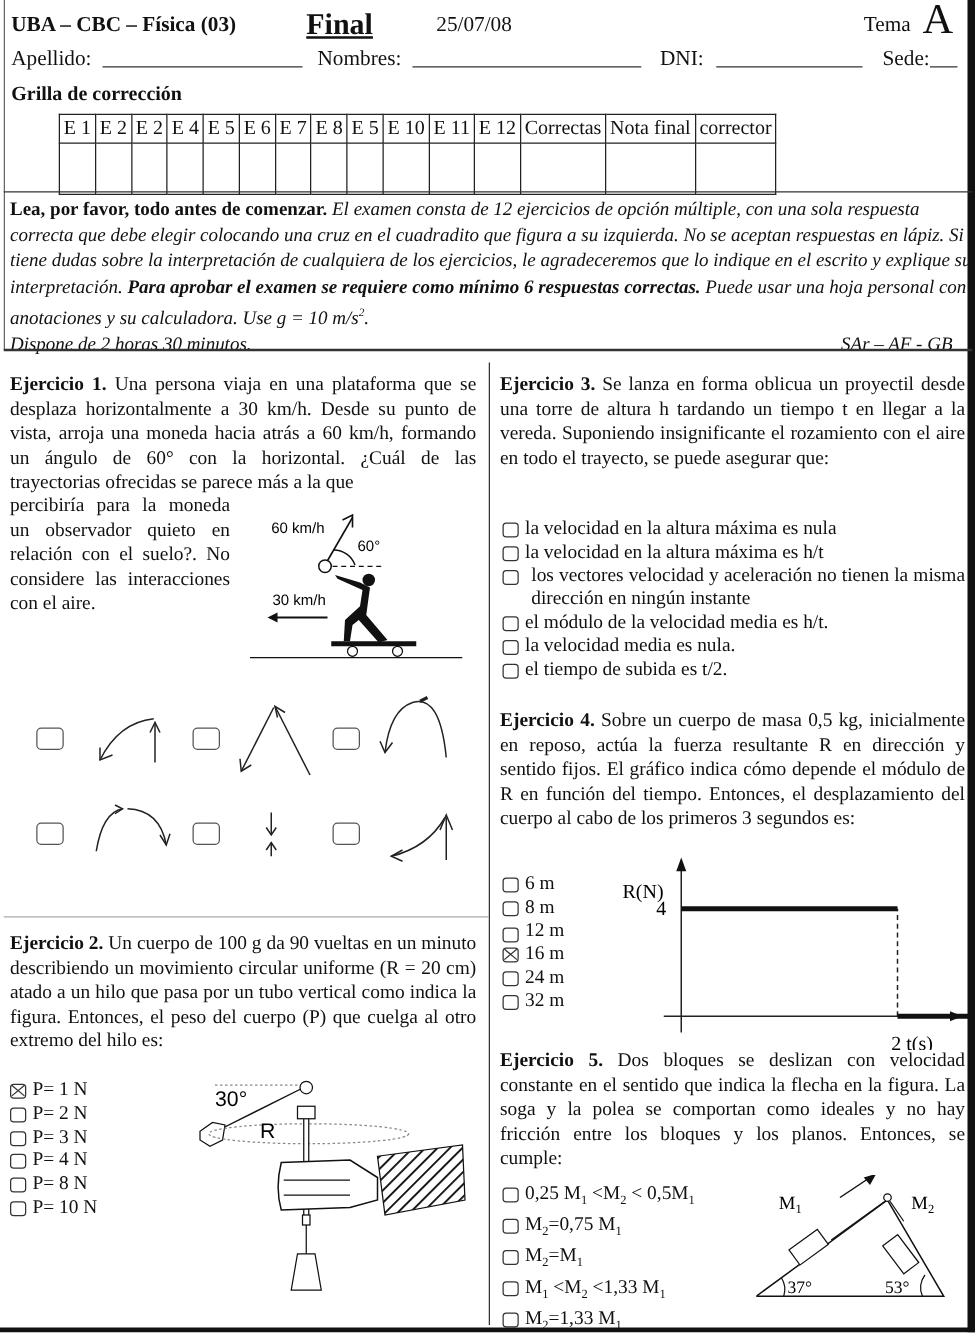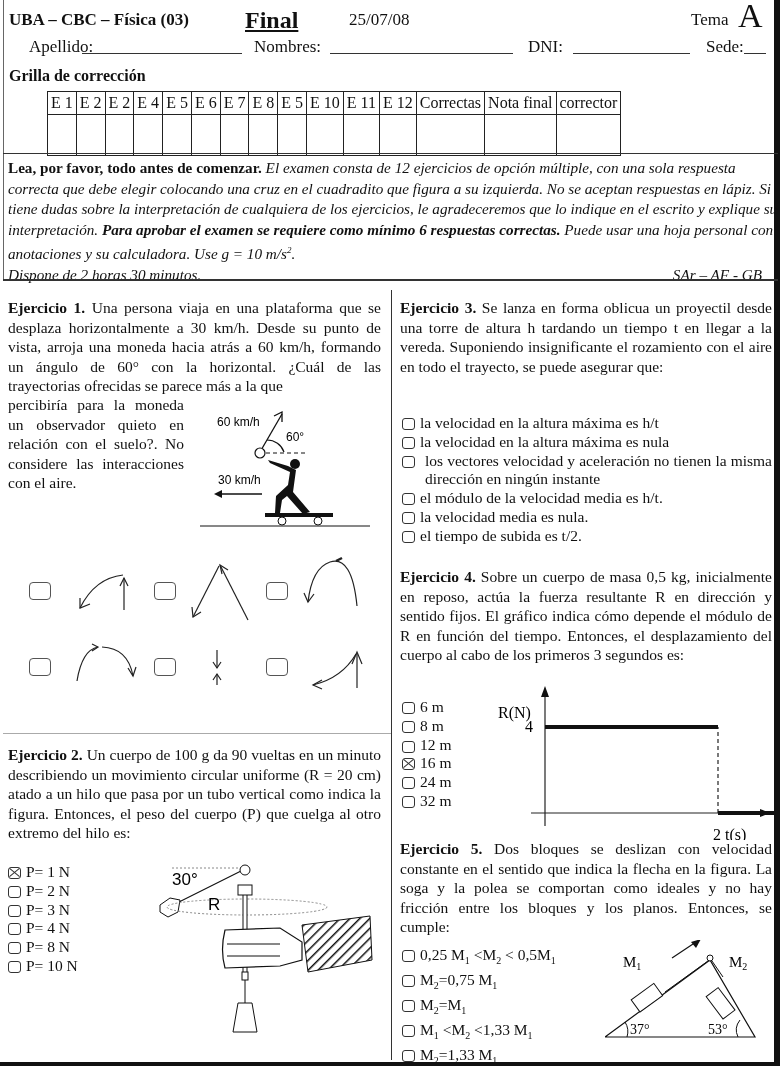--- a/index.html
+++ b/index.html
@@ -35,21 +35,21 @@
 
 <div class="frame-left"></div>
 <div class="frame-right"></div>
 
 <div class="abs hdr b" style="left:9px;top:10px;">UBA – CBC – Física (03)</div>
 <div class="abs b u" style="left:245px;top:7px;font-size:24px;">Final</div>
 <div class="abs hdr" style="left:349px;top:10px;">25/07/08</div>
 <div class="abs hdr" style="left:691px;top:10px;">Tema</div>
 <div class="abs" style="left:738px;top:-3px;font-size:34px;">A</div>
 
-<div class="abs hdr" style="left:9px;top:37px;margin-left:20px;">Apellido:</div>
+<div class="abs hdr" style="left:9px;top:37px;">Apellido:</div>
 <span class="abs line" style="left:82px;top:39px;width:160px;"></span>
 <div class="abs hdr" style="left:254px;top:37px;">Nombres:</div>
 <span class="abs line" style="left:330px;top:39px;width:183px;"></span>
 <div class="abs hdr" style="left:528px;top:37px;">DNI:</div>
 <span class="abs line" style="left:573px;top:39px;width:117px;"></span>
 <div class="abs hdr" style="left:706px;top:37px;">Sede:</div>
 <span class="abs line" style="left:744px;top:39px;width:22px;"></span>
 
 <div class="abs b" style="left:9px;top:67px;font-size:16px;">Grilla de corrección</div>
 
@@ -230,25 +230,25 @@
   <line x1="95" y1="120" x2="95" y2="143" stroke="#111"></line>
   <polygon points="88,143 102,143 107,172 83,172" fill="#fff" stroke="#111"></polygon>
 </svg>
 
 <div class="para" style="left:400px;top:298px;width:372px;">
   <b>Ejercicio 3.</b><span> Se lanza en forma oblicua un proyectil desde una torre de altura h tardando un tiempo t en llegar a la vereda. Suponiendo insignificante el rozamiento con el aire en todo el trayecto, se puede asegurar que:</span>
 </div>
 <div class="abs" id="ej3-opts" style="left:402px;top:414px;width:372px;">
     <div class="opt" style="align-items: flex-start;">
       <span class="box" style="margin-top: 4px;"></span>
+      <span style="text-align: justify; padding-right: 2px;">la velocidad en la altura máxima es nula</span>
+    </div>
+    <div class="opt" style="align-items: flex-start;">
+      <span class="box" style="margin-top: 4px;"></span>
       <span style="text-align: justify; padding-right: 2px;">la velocidad en la altura máxima es h/t</span>
-    </div>
-    <div class="opt" style="align-items: flex-start;">
-      <span class="box" style="margin-top: 4px;"></span>
-      <span style="text-align: justify; padding-right: 2px;">la velocidad en la altura máxima es nula</span>
     </div>
     <div class="opt" style="align-items: flex-start;">
       <span class="box" style="margin-top: 4px;"></span>
       <span style="text-align: justify; padding-right: 2px; padding-left: 5px;">los vectores velocidad y aceleración no tienen la misma dirección en ningún instante</span>
     </div>
     <div class="opt" style="align-items: flex-start;">
       <span class="box" style="margin-top: 4px;"></span>
       <span style="text-align: justify; padding-right: 2px;">el módulo de la velocidad media es h/t.</span>
     </div>
     <div class="opt" style="align-items: flex-start;">
@@ -266,21 +266,21 @@
 </div>
 <div class="abs" id="ej4-opts" style="left:402px;top:698px;">
     <div class="opt" style="align-items: flex-start;">
       <span class="box" style="margin-top: 4px;"></span>
       <span>6 m</span>
     </div>
     <div class="opt" style="align-items: flex-start;">
       <span class="box" style="margin-top: 4px;"></span>
       <span>8 m</span>
     </div>
-    <div class="opt" style="align-items: center;">
+    <div class="opt" style="align-items: flex-end;">
       <span class="box" style="margin-top: 4px;"></span>
       <span>12 m</span>
     </div>
     <div class="opt" style="align-items: flex-start;">
       <span class="box checked" style="margin-top: 4px;"></span>
       <span>16 m</span>
     </div>
     <div class="opt" style="align-items: flex-start;">
       <span class="box" style="margin-top: 4px;"></span>
       <span>24 m</span>

